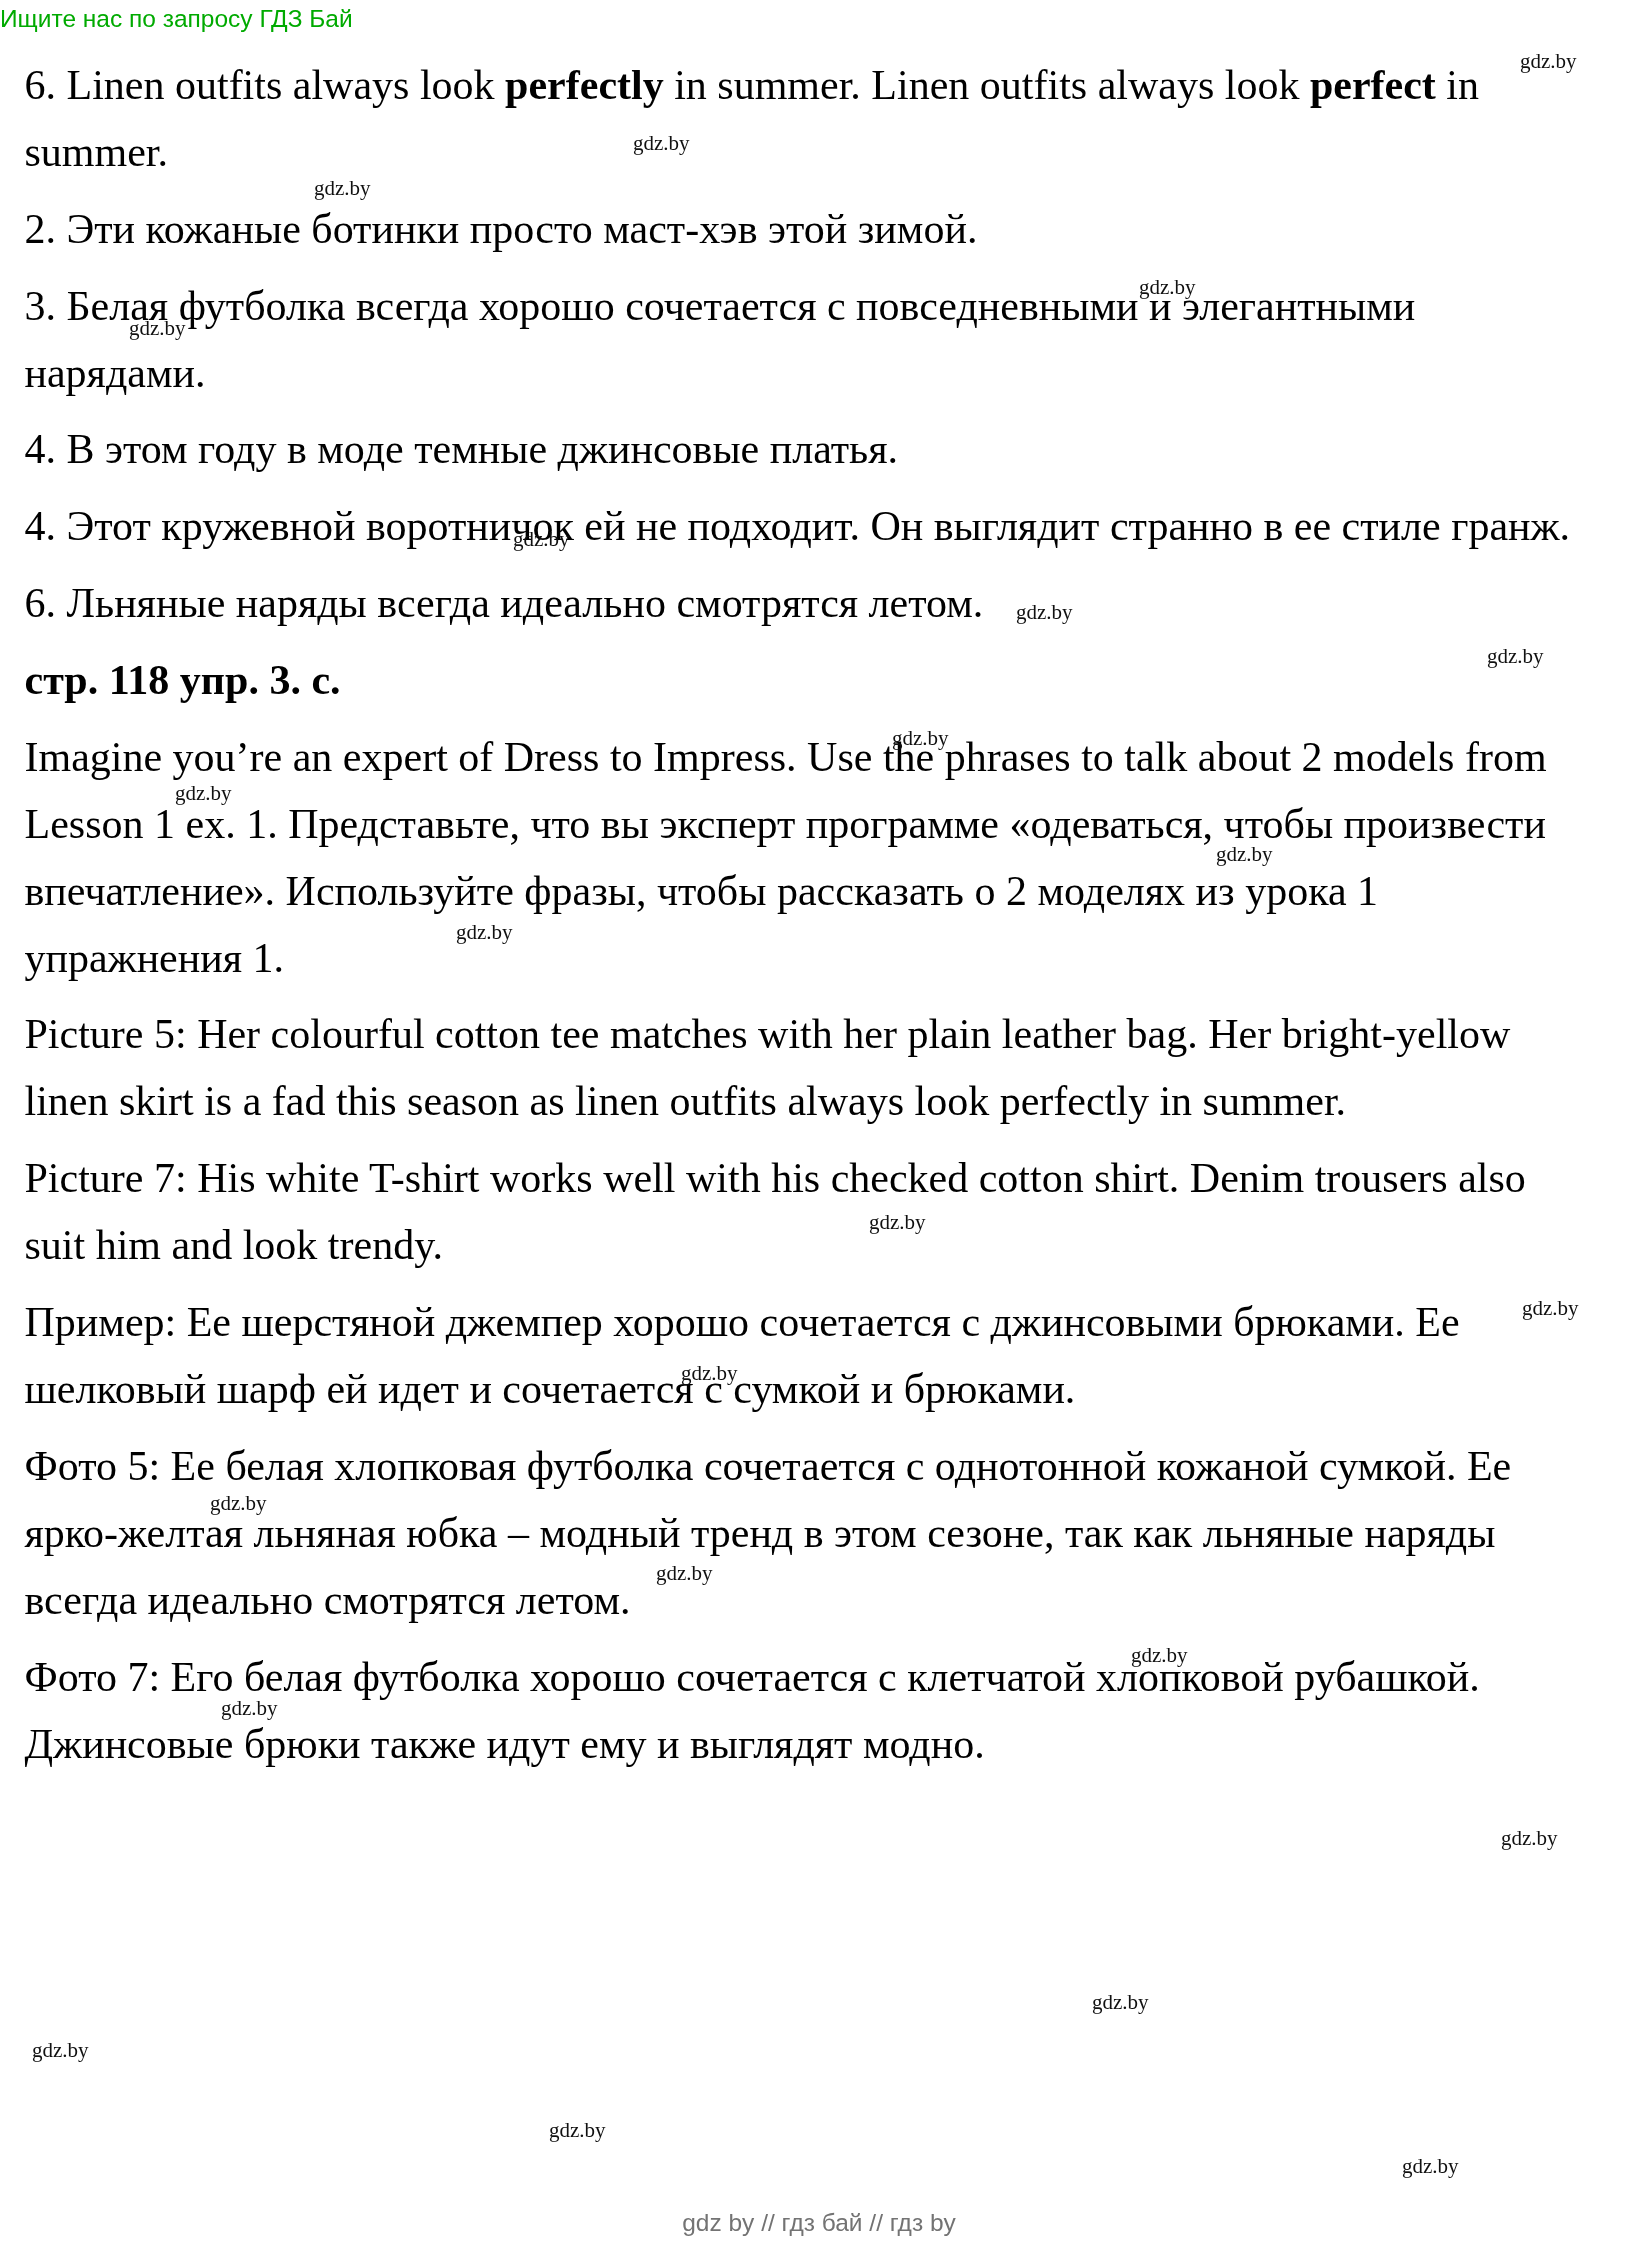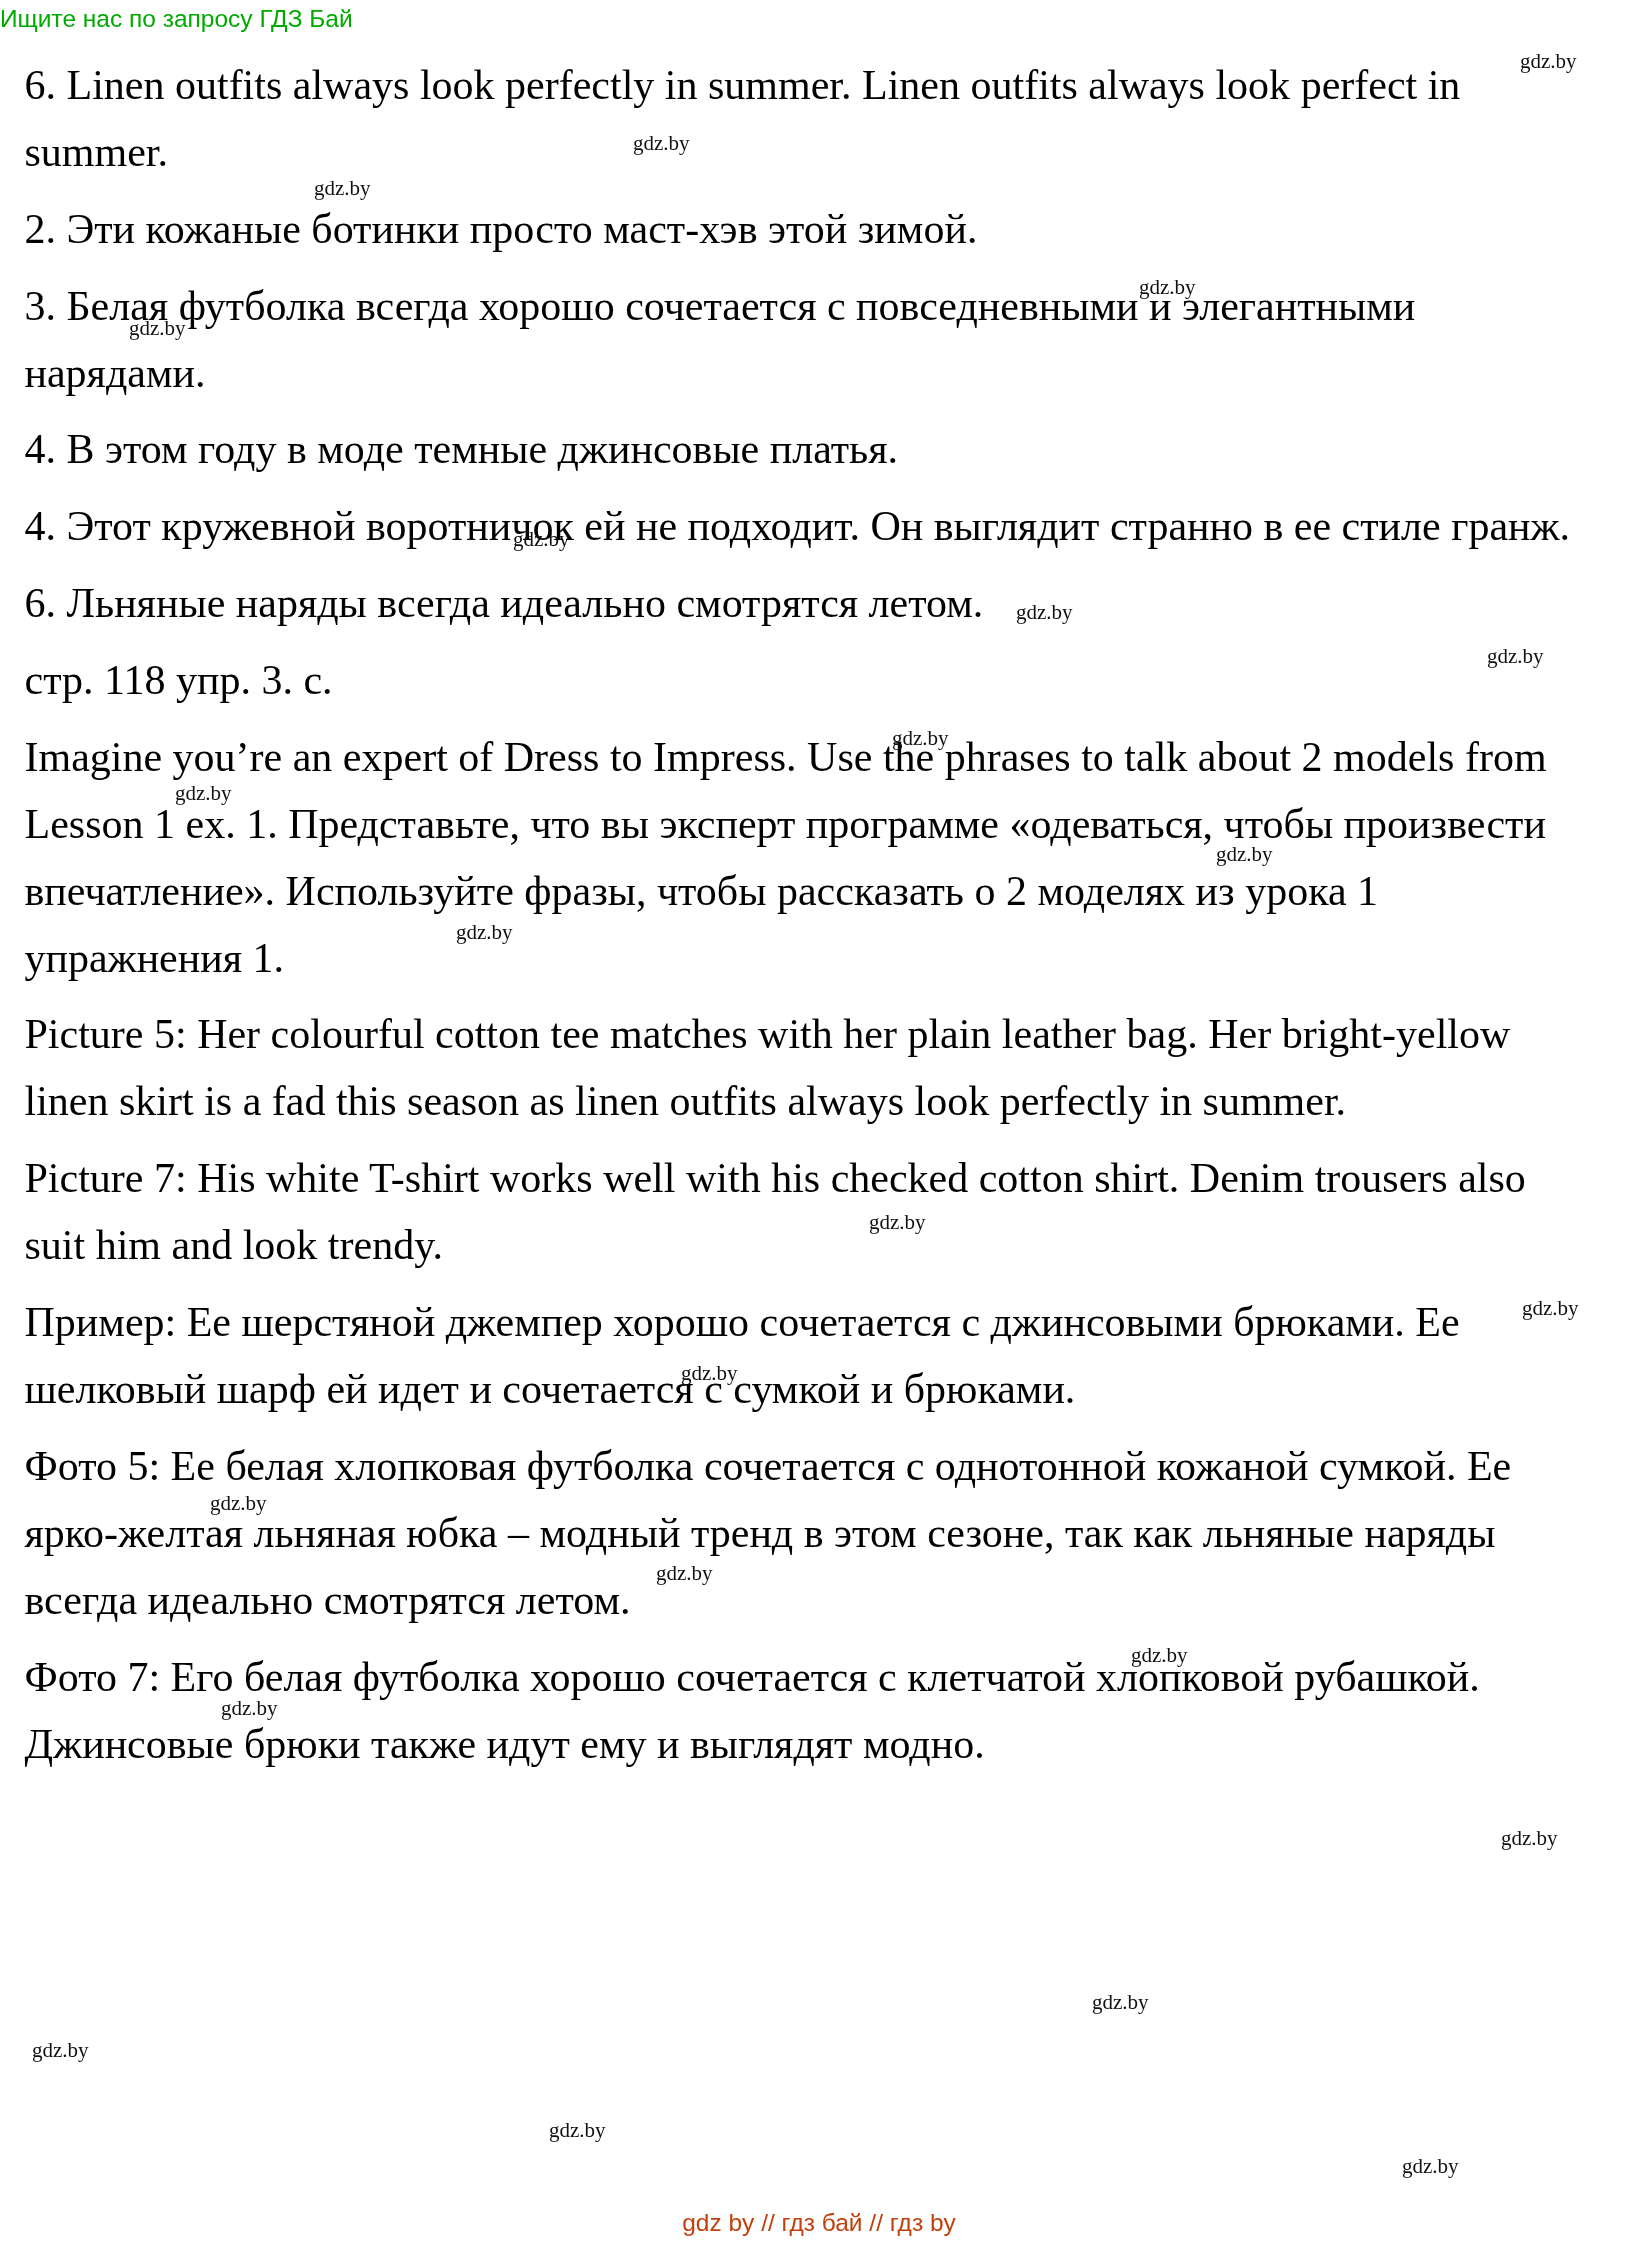--- a/index.html
+++ b/index.html
@@ -23,35 +23,35 @@
     color: #00aa00;
     font-family: "Liberation Sans", sans-serif;
   }
   .promo-bottom {
     position: absolute;
     bottom: 24.5px;
     left: 0;
     width: 100%;
     text-align: center;
     font-size: 24.5px;
-    color: #c2410c;
+    color: #737373;
     font-family: "Liberation Sans", sans-serif;
   }
   .content {
     position: absolute;
     top: 52px;
     left: 24.5px;
     width: 1567px;
   }
   .para {
     margin: 0 0 9.8px 0;
     font-size: 42px;
     line-height: 67px;
   }
-  .para b { font-weight: normal; }
+  .para b { font-weight: bold; }
   .heading { font-weight: bold; }
   .wm {
     position: absolute;
     font-size: 21px;
     color: #111111;
     font-family: "Liberation Serif", serif;
     white-space: nowrap;
   }
 </style>
 </head>

